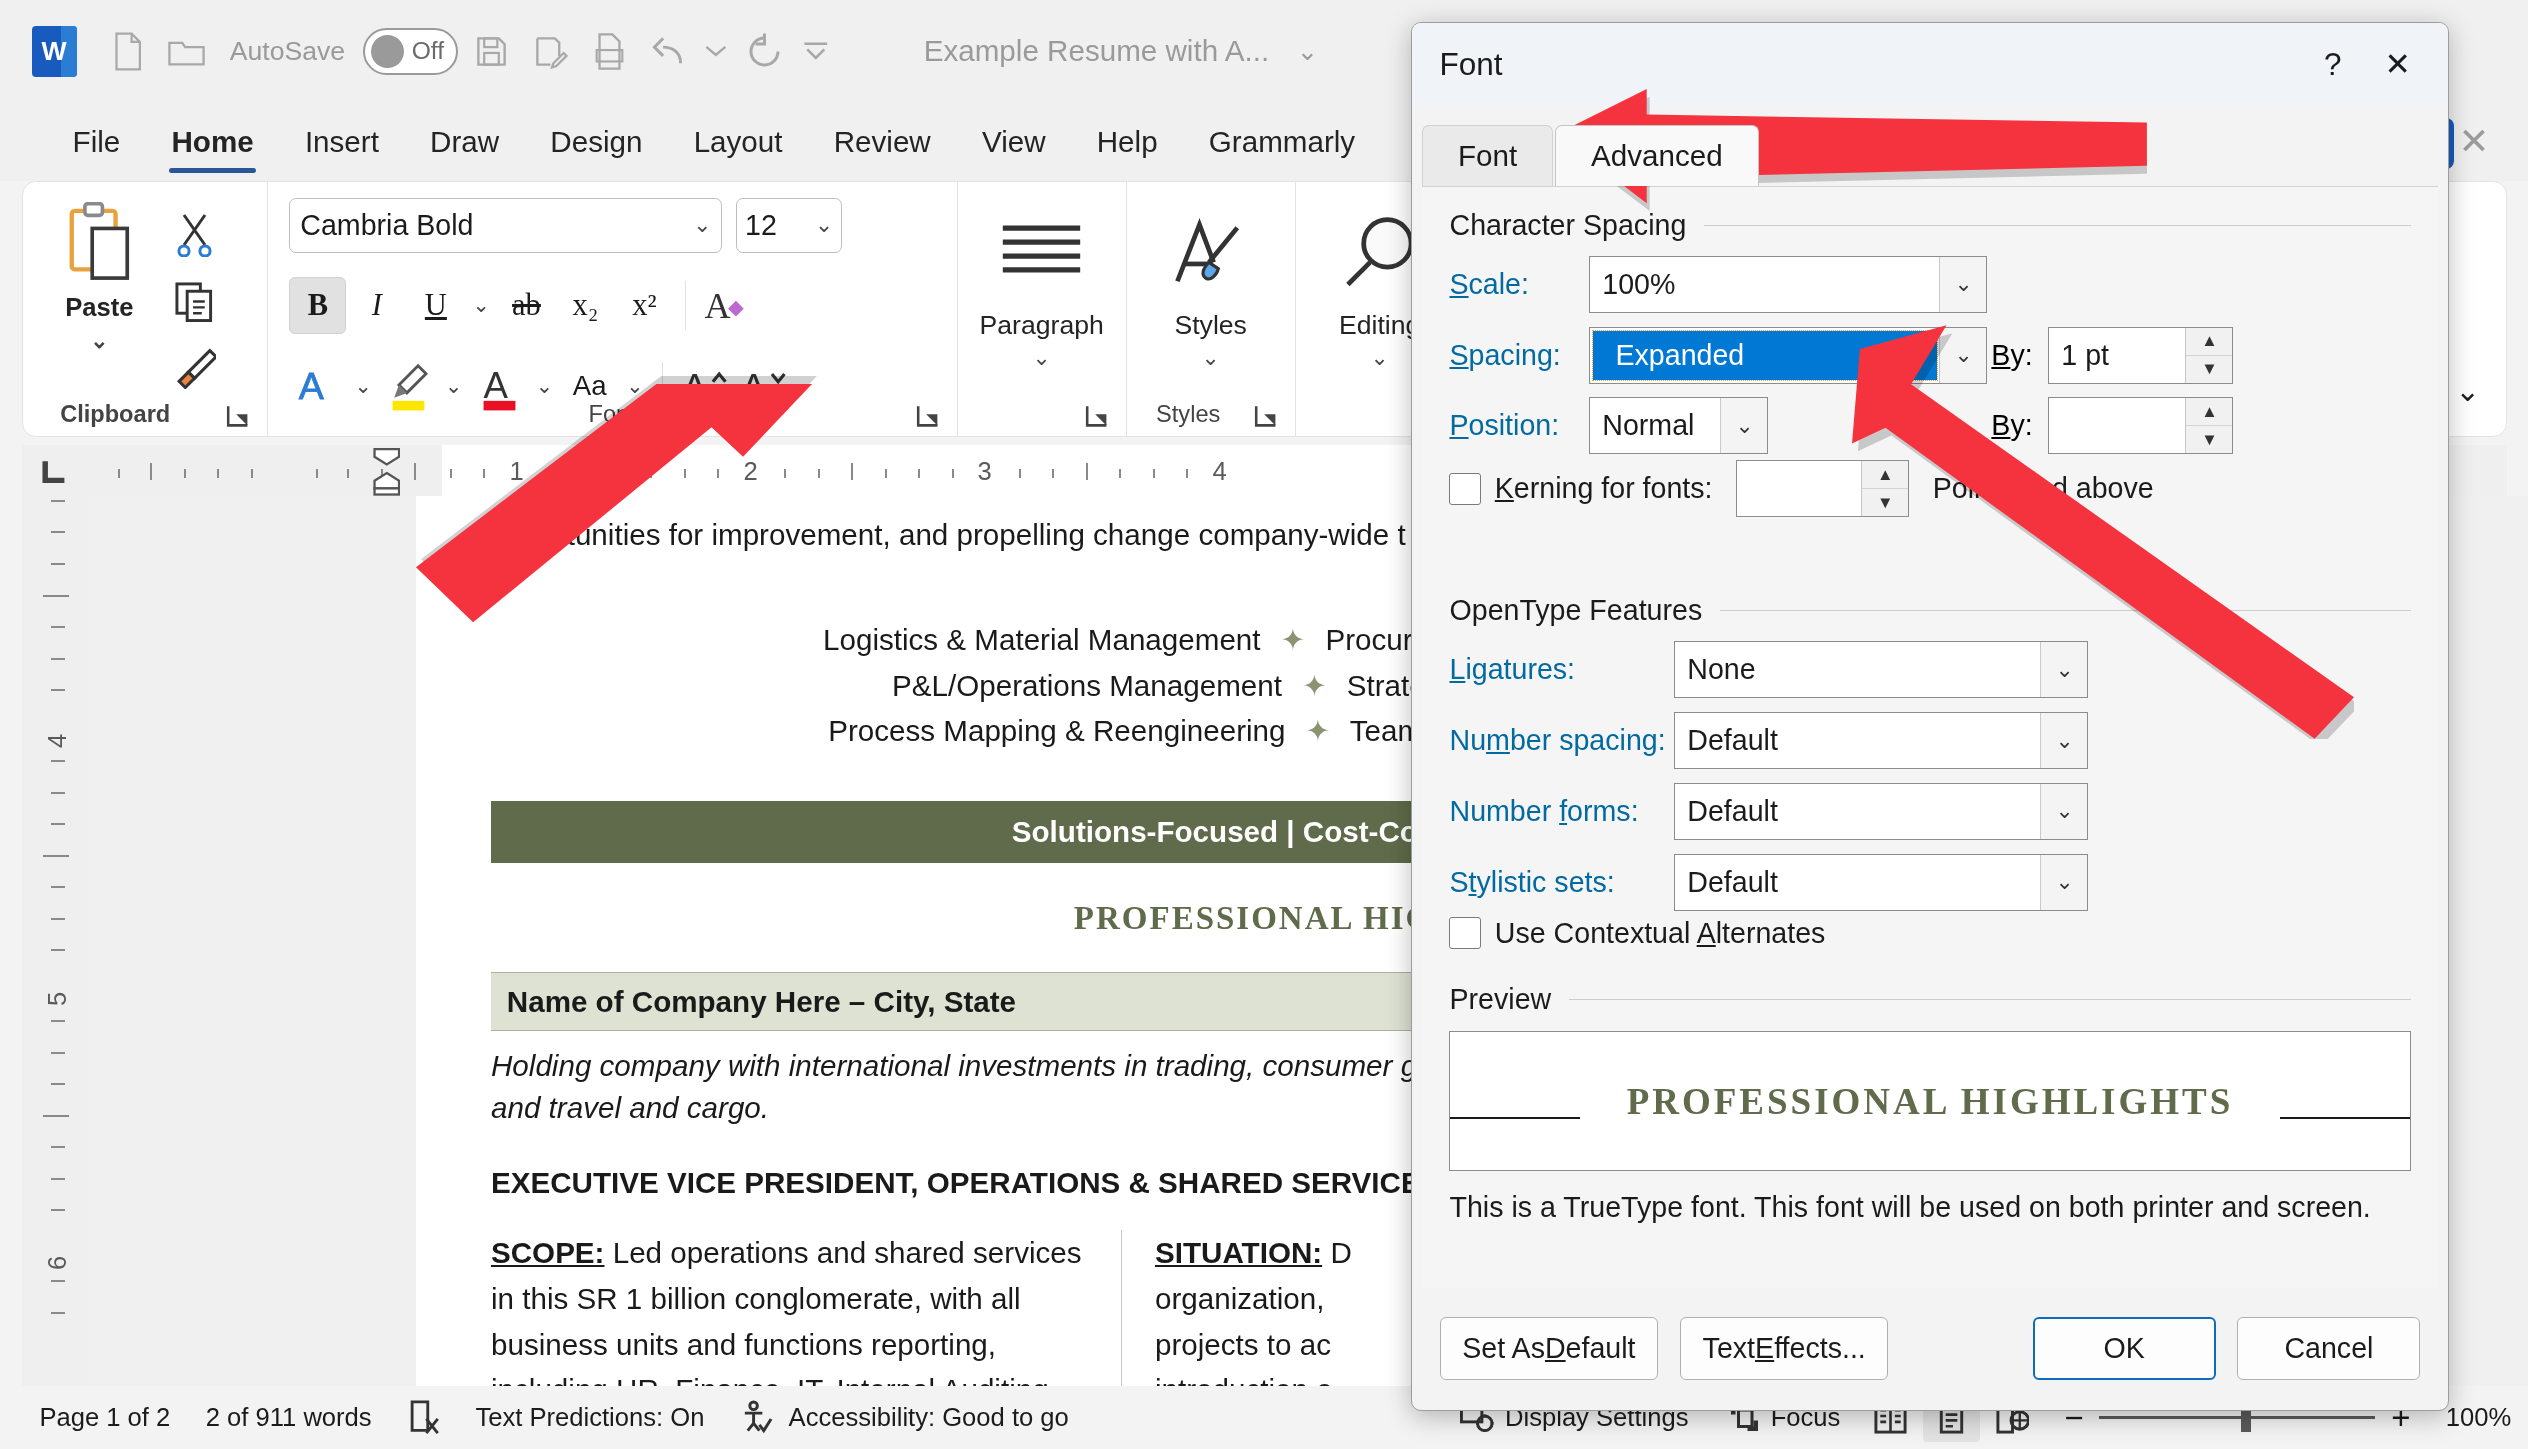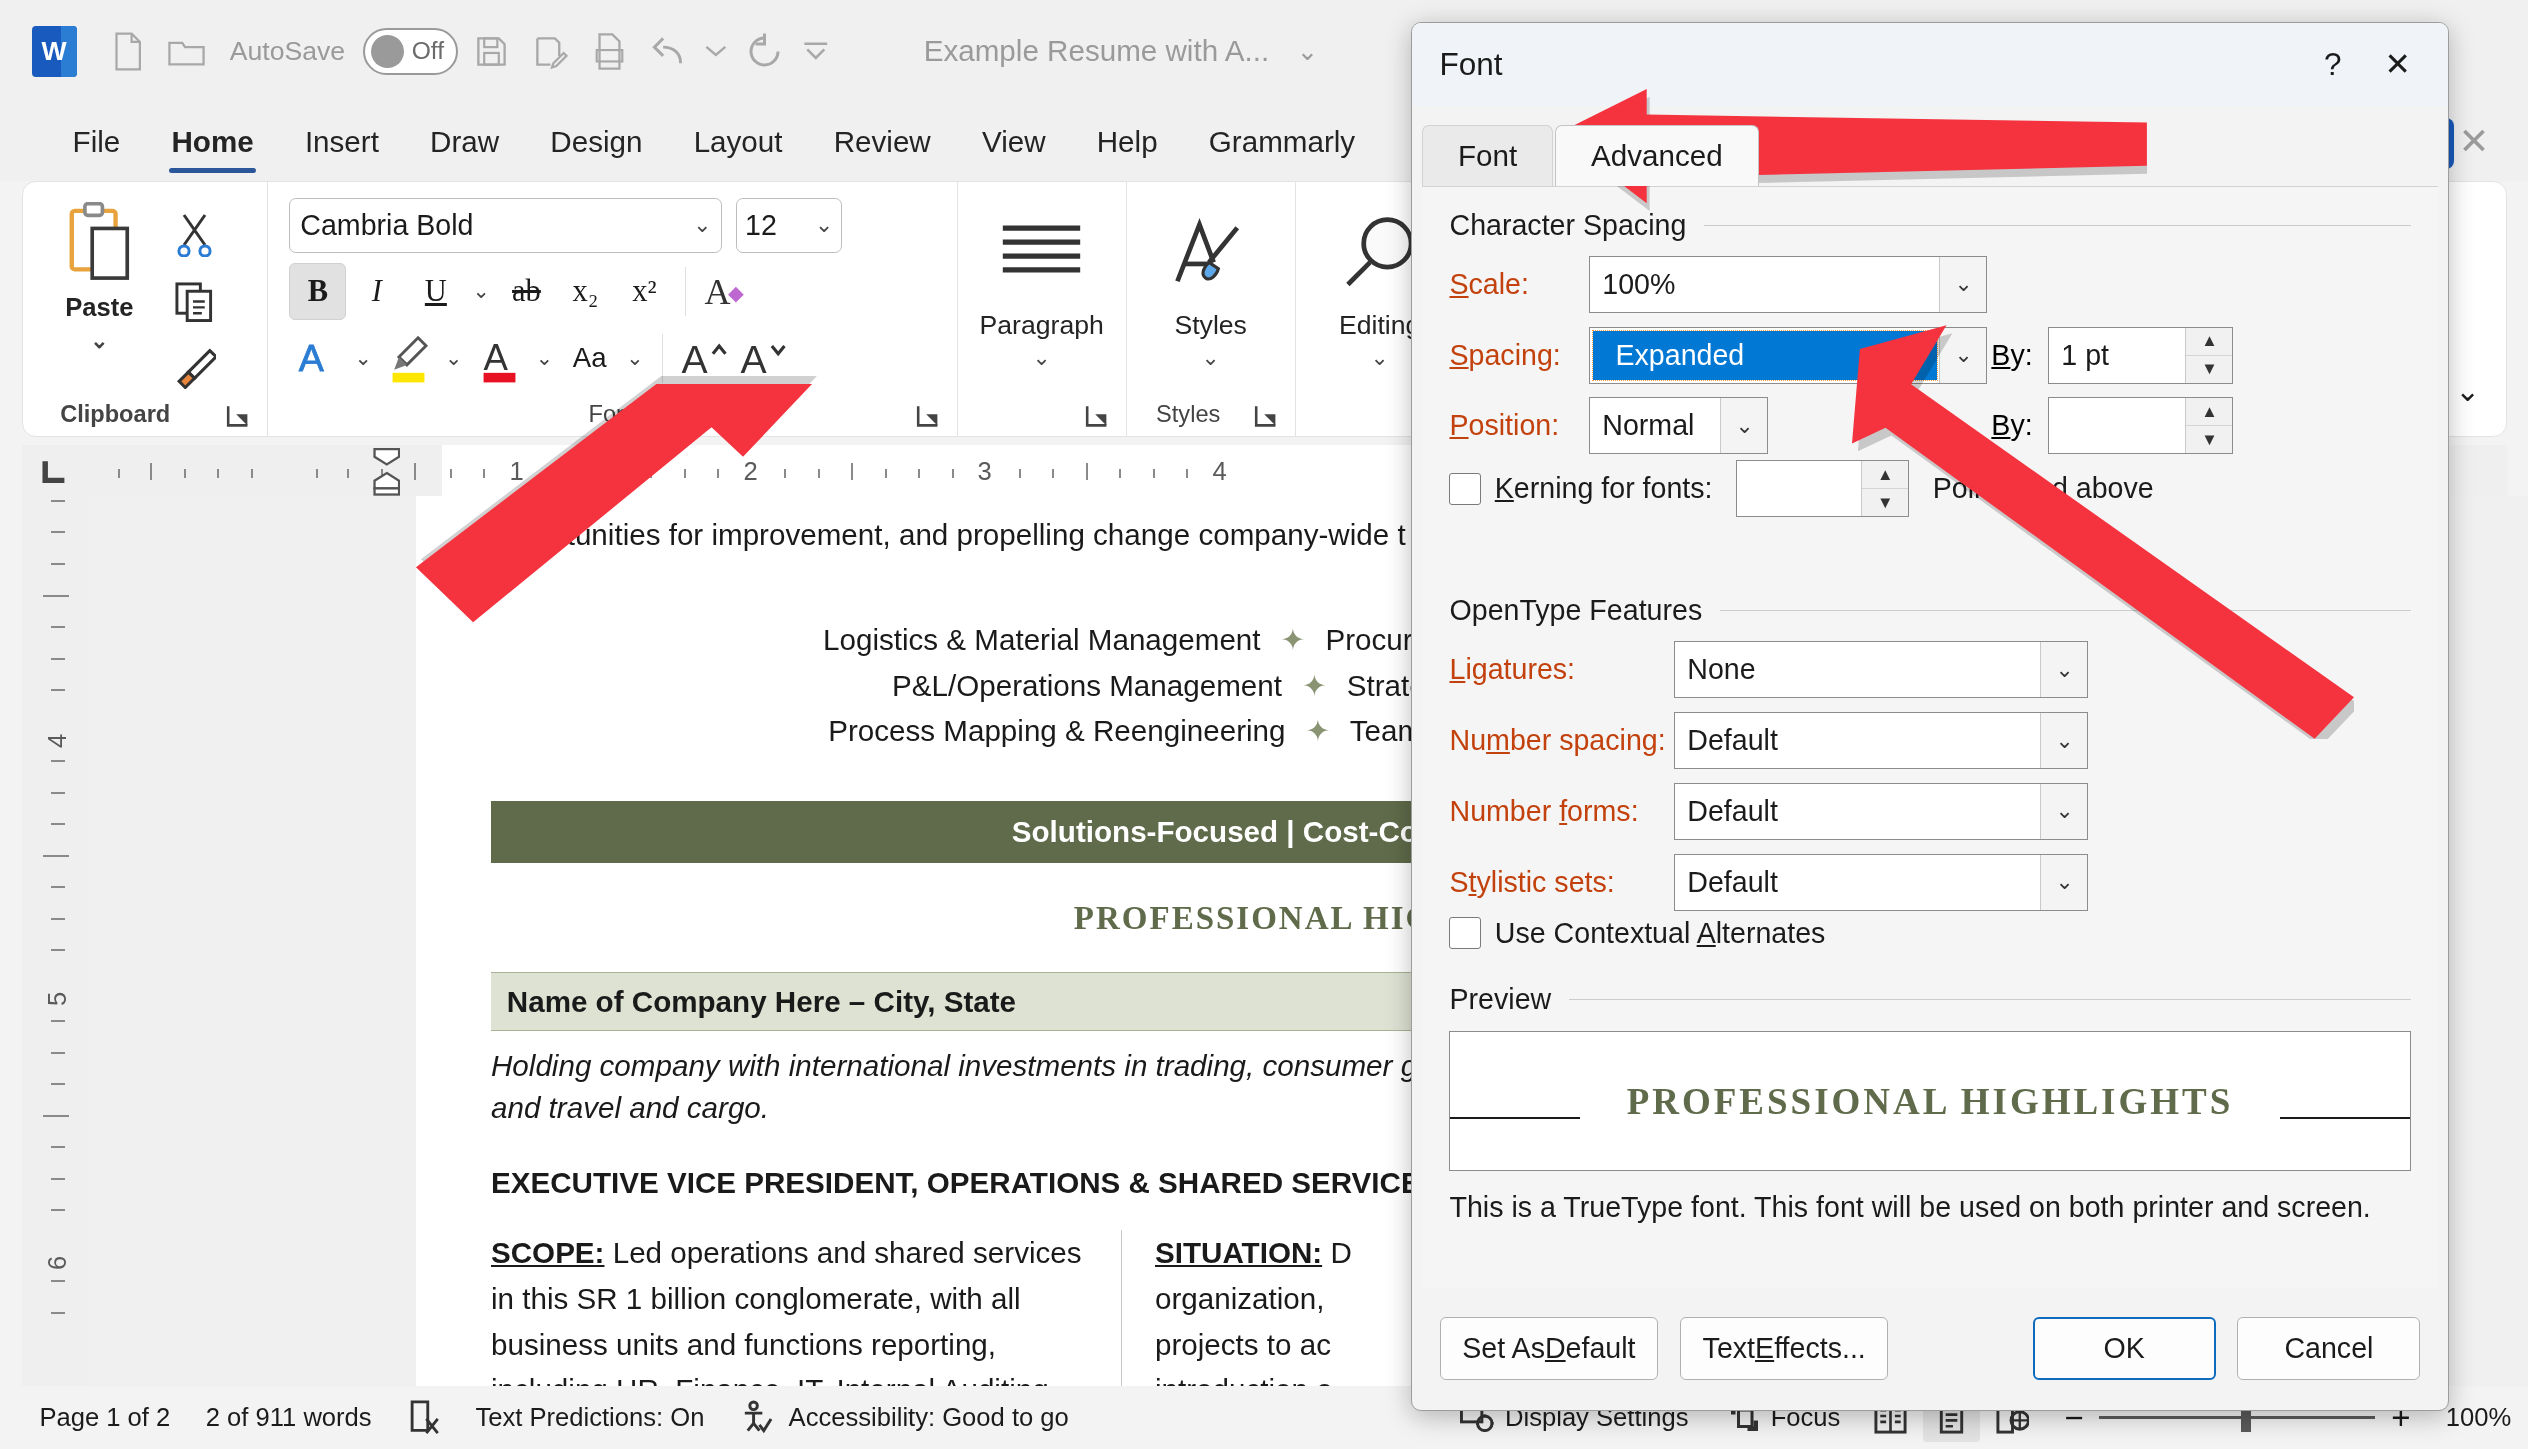--- a/index.html
+++ b/index.html
@@ -109,21 +109,21 @@
   .g-clipboard { width: 244px; font-weight: bold; }
   .clip-inner { display: flex; padding: 5.9px 13.8px 0 17.7px; gap: 5.9px; }
   .paste-col { display: flex; flex-direction: column; align-items: center; width: 118px; }
   .paste-icon { width: 79px; height: 93px; display:flex; align-items:center; justify-content:center; }
   .paste-label { font-size: 25.6px; color: #242424; margin-top: 2px; }
   .paste-caret { font-size: 21.7px; color: #444; margin-top: 5.9px; }
   .clip-small { display: flex; flex-direction: column; gap: 5.9px; padding-top: 5.9px; }
   .clip-small .ci { width: 61px; height: 61px; display: flex; align-items: center; justify-content: center; }
 
   
-  .g-font { width: 690px; }
+  .g-font { width: 690px; gap: 14px; }
   .font-row1 { display: flex; gap: 13.8px; padding: 5.9px 15.8px 0 21.7px; }
   .font-name-box {
     width: 433px; height: 55px; border: 1px solid #bdbdbd; border-radius: 6.9px;
     background: #fff; display: flex; align-items: center; padding: 0 9.9px;
     font-size: 28.6px; color: #1b1b1b; justify-content: space-between;
   }
   .font-size-box {
     width: 106px; height: 55px; border: 1px solid #bdbdbd; border-radius: 6.9px;
     background: #fff; display: flex; align-items: center; padding: 0 7.9px;
     font-size: 28.6px; color: #1b1b1b; justify-content: space-between;
@@ -271,21 +271,21 @@
   .dlg-body {
     flex: 1; background: #f5f5f5; border-top: 1px solid #d2d2d2;
     margin: 0 9.9px; padding: 21.7px 27.6px 0 27.6px; position: relative; overflow: hidden;
   }
   .sect-head {
     display: flex; align-items: center; gap: 17.7px;
     font-size: 28.6px; color: #1b1b1b; margin-bottom: 13.8px; white-space: nowrap;
   }
   .sect-head .rule { flex: 1; height: 1px; background: #ccc; }
   .frow { display: flex; align-items: center; margin-top: 13.8px; }
-  .flabel { width: 140px; font-size: 28.6px; color: #c2410c; }
+  .flabel { width: 140px; font-size: 28.6px; color: #0369a1; }
   .flabel u { text-decoration: underline; }
   .combo {
     height: 57px; border: 1px solid #8c8c8c; background: #fff;
     display: flex; align-items: center; justify-content: space-between;
     font-size: 28.6px; color: #1b1b1b; padding-left: 11.8px;
   }
   .combo .cbtn {
     width: 47px; height: 55px; border-left: 1px solid #c9c9c9;
     display: flex; align-items: center; justify-content: center;
     background: #f4f4f4; font-size: 21.7px; color: #333;

